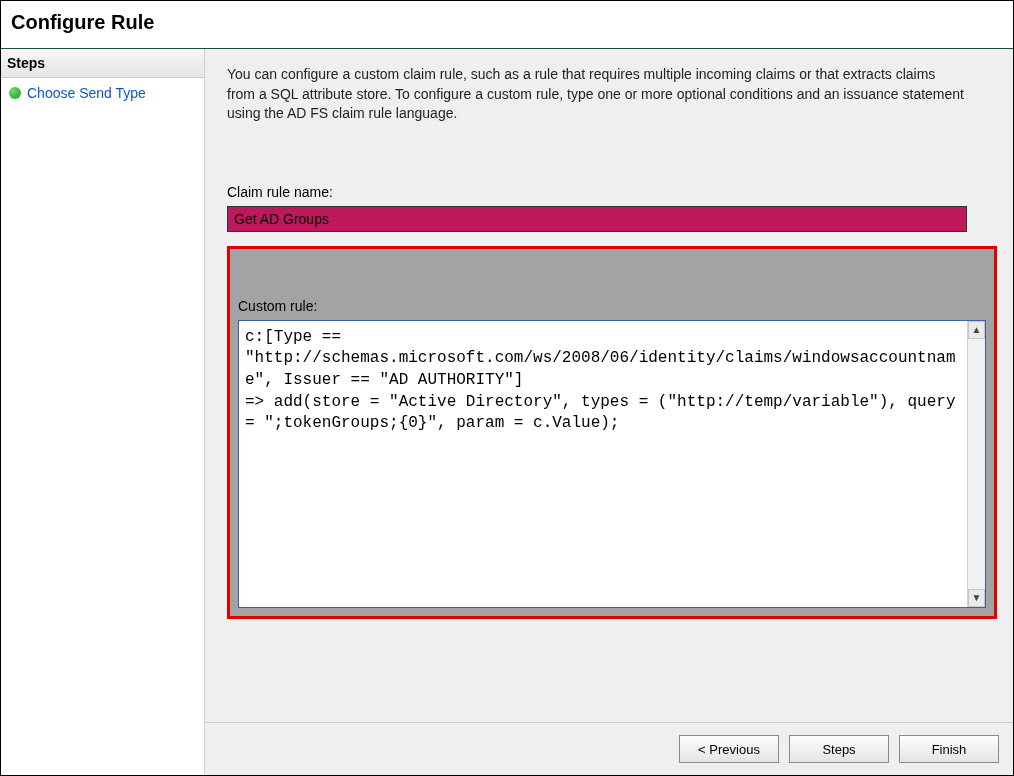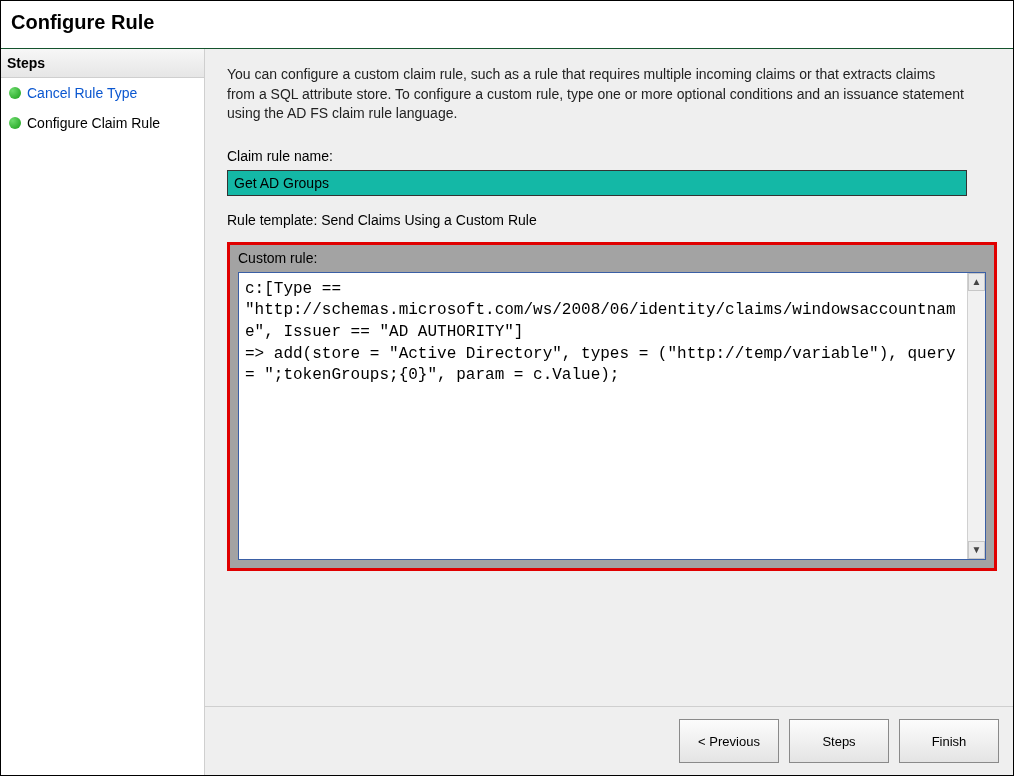--- a/index.html
+++ b/index.html
@@ -66,33 +66,34 @@
       padding: 16px 16px 0 22px;
       flex: 1;
       overflow: hidden;
       display: flex;
       flex-direction: column;
     }
     .desc {
       color: #222;
       font-size: 14px;
       line-height: 1.4;
-      margin-bottom: 24px;
+      margin-bottom: 16px;
       max-width: 740px;
     }
     .label {
       font-size: 14px;
       margin-bottom: 6px;
       display: inline-block;
+      margin-top: 44px;
     }
     .rulename-input {
       width: 740px;
       height: 26px;
       border: 1px solid #333;
-      background: #14b8a6;
+      background: #be185d;
       font-size: 14px;
       padding: 2px 6px;
       font-family: inherit;
       display: block;
       margin-bottom: 16px;
     }
     .template-line {
       font-size: 14px;
       margin-bottom: 16px;
     }
@@ -150,59 +151,54 @@
     .button-bar {
       border-top: 1px solid #cfcfcf;
       padding: 12px 14px;
       display: flex;
       justify-content: flex-end;
       gap: 10px;
       background: #efefef;
     }
     .win-button {
       min-width: 100px;
-      height: 44px;
+      height: 28px;
       background: linear-gradient(#fcfcfc, #e4e4e4);
       border: 1px solid #8a8a8a;
       font-size: 13px;
       font-family: inherit;
       cursor: pointer;
       padding: 0 12px;
     }
   </style>
 </head>
 <body>
 
 <div class="window-title">Configure Rule</div>
 
 <div class="container">
 
   <div class="left-pane">
     <div class="left-header">Steps</div>
 
     <div class="step-item choose">
       <span class="step-bullet"></span>
-      <span>Cancel Rule Type</span>
+      <span>Choose Send Type</span>
     </div>
 
-    <div class="step-item current">
-      <span class="step-bullet"></span>
-      <span>Configure Claim Rule</span>
-    </div>
   </div>
 
   <div class="right-pane">
     <div class="right-content">
 
       <div class="desc">You can configure a custom claim rule, such as a rule that requires multiple incoming claims or that extracts claims from a SQL attribute store. To configure a custom rule, type one or more optional conditions and an issuance statement using the AD FS claim rule language.</div>
 
       <span class="label">Claim rule name:</span>
       <input type="text" class="rulename-input" value="Get AD Groups" style="">
 
-      <div class="template-line">Rule template: Send Claims Using a Custom Rule</div>
 
       <div class="highlight-box">
         <span class="label">Custom rule:</span>
         <div class="custom-rule-wrap">
           <textarea class="custom-rule-ta" style="">c:[Type == "http://schemas.microsoft.com/ws/2008/06/identity/claims/windowsaccountname", Issuer == "AD AUTHORITY"]
 =&gt; add(store = "Active Directory", types = ("http://temp/variable"), query = ";tokenGroups;{0}", param = c.Value);</textarea>
           <div class="fake-scroll">
             <div class="scroll-btn">▲</div>
             <div class="scroll-btn">▼</div>
           </div>

